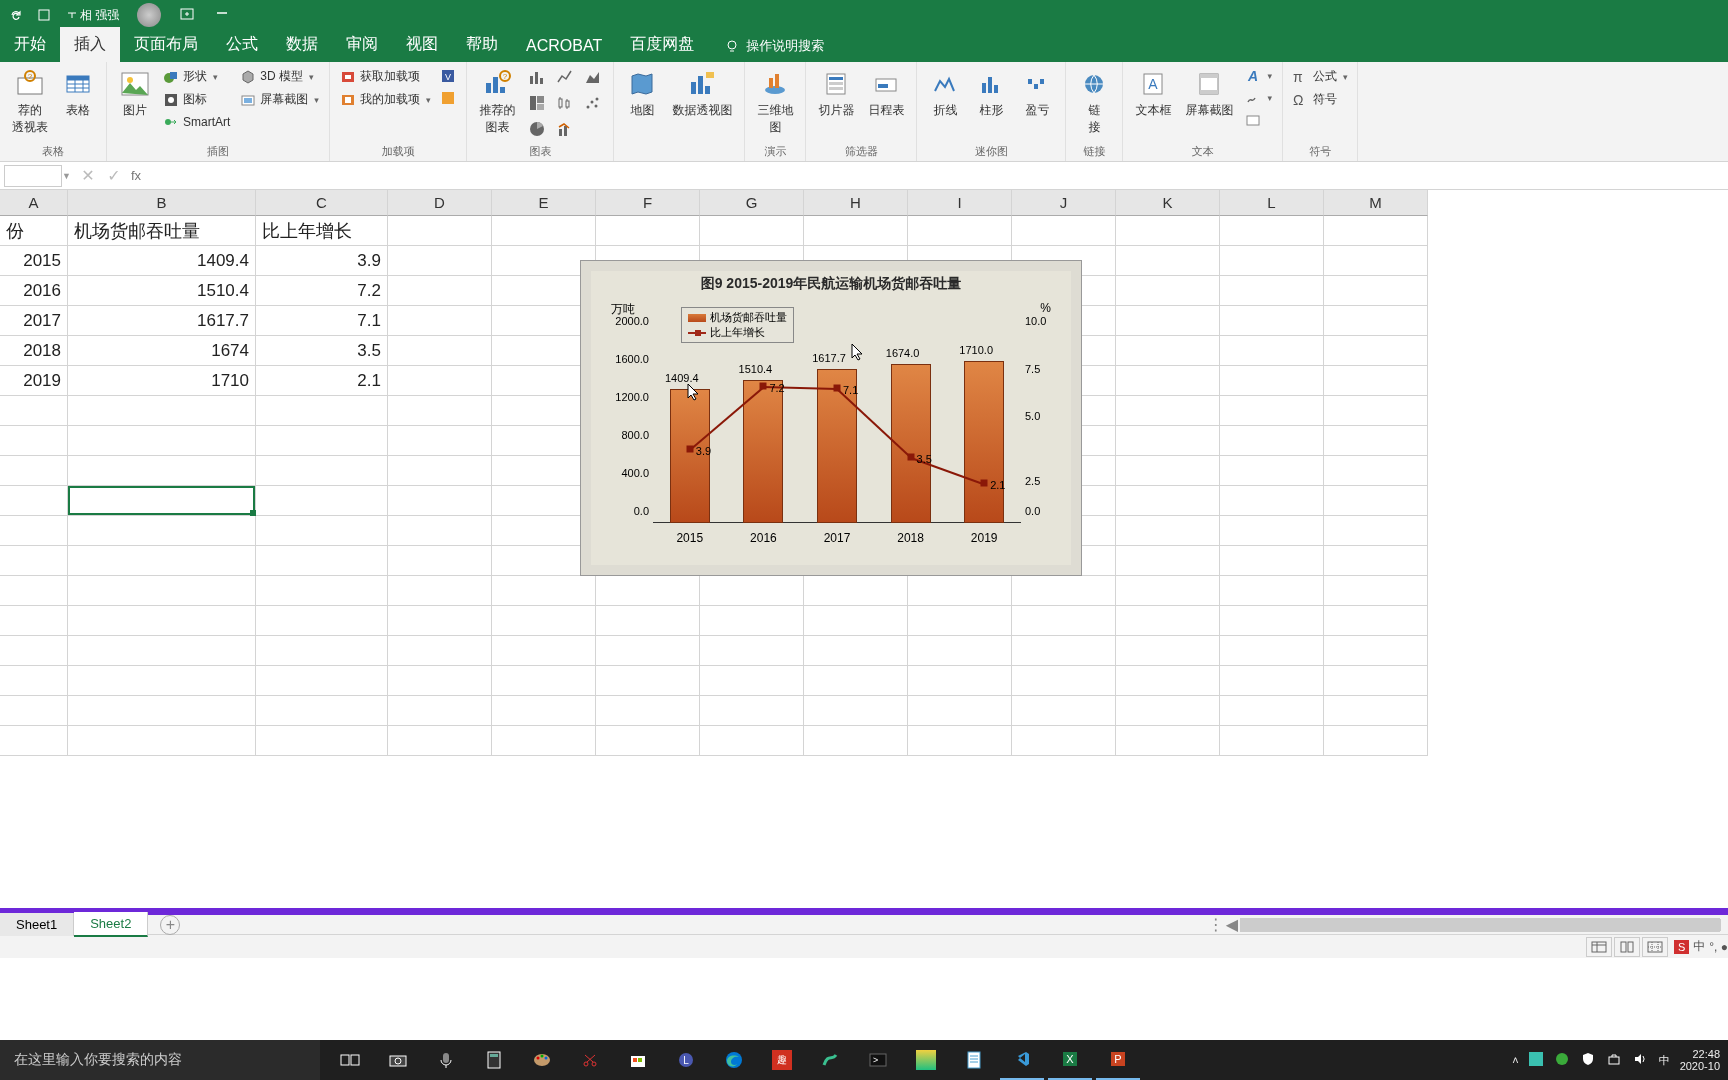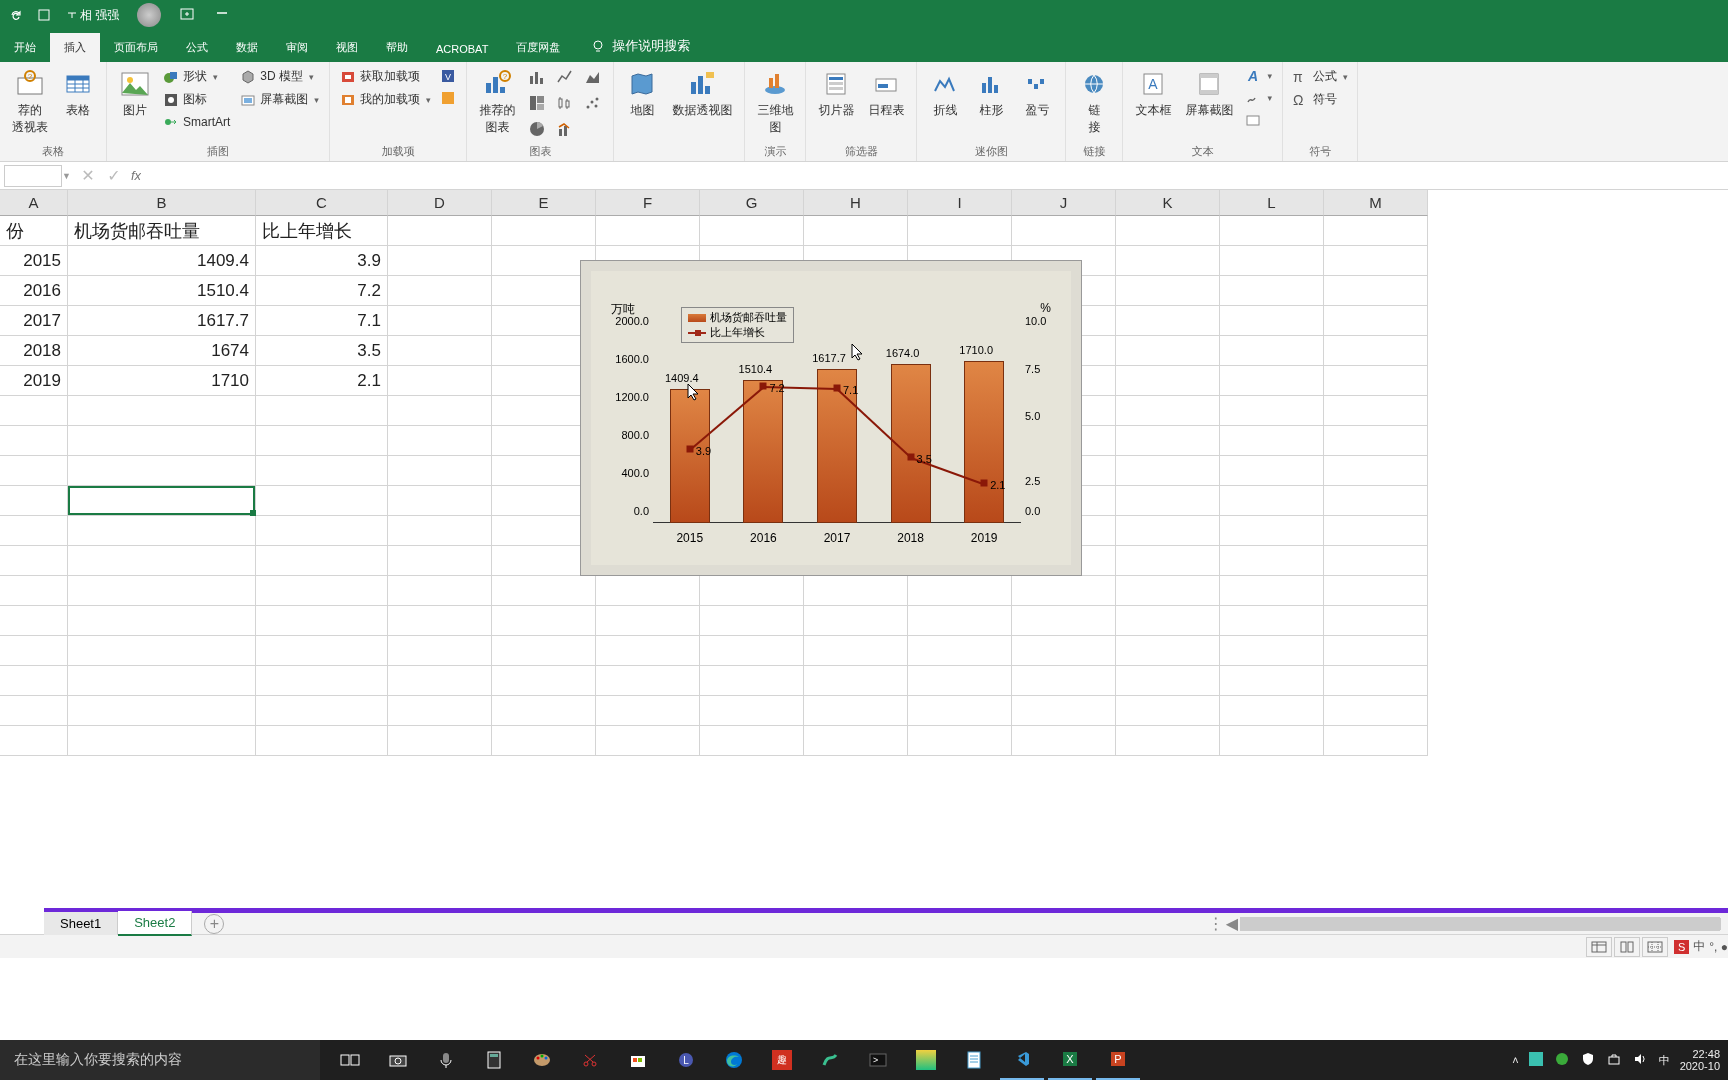--- a/index.html
+++ b/index.html
@@ -9,21 +9,21 @@
 .title-bar { background: #1a7b44; height: 30px; display: flex; align-items: center; color: #fff; font-size: 12px; }
 .title-left { display: flex; align-items: center; gap: 12px; padding-left: 8px; }
 .title-center { flex: 1; text-align: center; }
 .title-right { display: flex; align-items: center; gap: 18px; padding-right: 14px; }
 .qat-btn { width: 16px; height: 16px; display: flex; align-items: center; justify-content: center; }
 .avatar { width: 24px; height: 24px; border-radius: 50%; background: radial-gradient(#ccc,#888); }
 .win-btn { width: 18px; height: 18px; }
 
 
 .tabs-bar { background: #1a7b44; height: 32px; display: flex; align-items: flex-end; }
-.tab { color: #fff; font-size: 11px; padding: 7px 14px; cursor: pointer; text-align: center; }
+.tab { color: #fff; font-size: 16px; padding: 7px 14px; cursor: pointer; text-align: center; }
 .tab.active { background: #f3f3f3; color: #333; }
 .tell-me { display: flex; align-items: center; gap: 6px; color: #fff; font-size: 13px; margin-left: 16px; padding-bottom: 7px; }
 .bulb { width: 16px; height: 16px; }
 
 
 .ribbon { background: #f3f3f3; height: 100px; border-bottom: 1px solid #d4d4d4; display: flex; }
 .ribbon-group { border-right: 1px solid #e0e0e0; padding: 4px 8px 2px; display: flex; flex-direction: column; }
 .ribbon-body { flex: 1; display: flex; align-items: flex-start; gap: 6px; }
 .ribbon-label { text-align: center; font-size: 11px; color: #666; padding-top: 2px; }
 .big-btn { display: flex; flex-direction: column; align-items: center; gap: 2px; font-size: 12px; color: #333; padding: 2px 4px; cursor: pointer; }
@@ -33,21 +33,21 @@
 .stack { display: flex; flex-direction: column; gap: 2px; }
 .chart-grid { display: grid; grid-template-columns: repeat(3, 24px); grid-template-rows: repeat(3, 22px); gap: 4px; }
 .chart-grid div { display: flex; align-items: center; justify-content: center; cursor: pointer; }
 .dd { font-size: 9px; color: #666; margin-left: 2px; }
 
 
 .name-fx-row { height: 28px; border-bottom: 1px solid #d4d4d4; display: flex; align-items: center; background: #fff; }
 .name-box { width: 58px; height: 22px; margin-left: 4px; display: flex; align-items: center; padding: 0 4px; font-size: 12px; border: 1px solid #ccc; }
 .fx-btns { display: flex; align-items: center; gap: 8px; margin: 0 8px; }
 .fx-btn { width: 18px; height: 18px; color: #bbb; display: flex; align-items: center; justify-content: center; }
-.fx-label { font-style: italic; font-size: 13px; color: #777; }
+.fx-label { font-size: 13px; color: #777; }
 .formula-input { flex: 1; height: 22px; border: none; font-size: 12px; padding-left: 4px; }
 
 
 .grid-area { position: relative; height: 718px; background: #fff; overflow: hidden; }
 .col-headers { display: flex; position: absolute; top: 0; left: 0; }
 .col-h { height: 26px; border-right: 1px solid #d4d4d4; border-bottom: 1px solid #ababab; background: #e6e6e6; text-align: center; font-size: 15px; color: #333; line-height: 26px; }
 .cells { position: absolute; top: 26px; left: 0; }
 .cell-row { display: flex; }
 .cell { height: 30px; border-right: 1px solid #d4d4d4; border-bottom: 1px solid #d4d4d4; font-size: 17px; color: #222; padding: 0 6px; display: flex; align-items: center; }
 .cell.hr { font-size: 18px; }
@@ -74,21 +74,21 @@
 .ct-x-ticks { position: absolute; left: 0; right: 0; bottom: -22px; display: flex; justify-content: space-around; font-size: 12px; }
 .ct-bar { position: absolute; bottom: 0; width: 40px; background: linear-gradient(#e08645,#b8491a); border: 1px solid #7a3010; }
 .ct-bar-label { position: absolute; top: -18px; width: 100%; text-align: center; font-size: 11px; white-space: nowrap; left: -8px; }
 .ct-axis-x { position: absolute; left: 0; right: 0; bottom: 0; height: 1px; background: #333; }
 .ct-point { position: absolute; width: 7px; height: 7px; background: #8a1808; transform: translate(-50%,-50%); }
 .ct-point-label { position: absolute; font-size: 11px; transform: translate(6px,-4px); white-space:nowrap; }
 .ct-seg { position: absolute; height: 2px; background: #8a1808; transform-origin: left center; }
 .cursor-arrow { position: absolute; width: 14px; height: 18px; pointer-events: none; }
 
 
-.sheet-bar { height: 26px; border-top: 5px solid #6d28d9; background: #f3f3f3; display: flex; align-items: center; margin-left: 44px; }
+.sheet-bar { height: 26px; border-top: 7px solid #6d28d9; background: #f3f3f3; display: flex; align-items: center; }
 .sheet-tab { padding: 4px 16px; font-size: 13px; border-right: 1px solid #ccc; background: #e8e8e8; cursor: pointer; }
 .sheet-tab.active { background: #fff; border-bottom: 2px solid #1a7b44; color: #1a7b44; }
 .new-sheet { margin-left: 12px; width: 20px; height: 20px; border: 1px solid #aaa; border-radius: 50%; display: flex; align-items: center; justify-content: center; color: #888; cursor: pointer; }
 .hscroll-area { margin-left: auto; display:flex; align-items:center; gap:2px; margin-right: 8px; }
 
 
 .status-bar { height: 24px; background: #f3f3f3; border-top: 1px solid #d4d4d4; display: flex; align-items: center; font-size: 12px; color: #555; }
 .view-btns { display: flex; gap: 2px; margin-left: auto; }
 .view-btn { width: 26px; height: 20px; border: 1px solid #ccc; display: flex; align-items: center; justify-content: center; cursor: pointer; }
 .ime-tray { display:flex; align-items:center; gap:4px; margin-left: 6px; }
@@ -853,20 +853,21 @@
         <div class="cell" style="width: 104px;"></div>
         <div class="cell" style="width: 104px;"></div>
       </div>
     </div>
   <div class="selected-cell" style="top:296px;left:68px;width:187px;height:29px;">
       <div class="sel-handle"></div>
     </div>
 
   <div class="chart-embed" style="left:580px;top:70px;width:502px;height:316px;">
     <div class="chart-inner">
+      <div class="ct-title">图9 2015-2019年民航运输机场货邮吞吐量</div>
       <div class="ct-ylabel">万吨</div>
       <div class="ct-y2label">%</div>
       <div class="ct-legend">
         <div class="ct-legend-item">
             <span class="leg-bar"></span>
             <span>机场货邮吞吐量</span>
           </div>
         <div class="ct-legend-item">
             <span class="leg-line"></span>
             <span>比上年增长</span>

